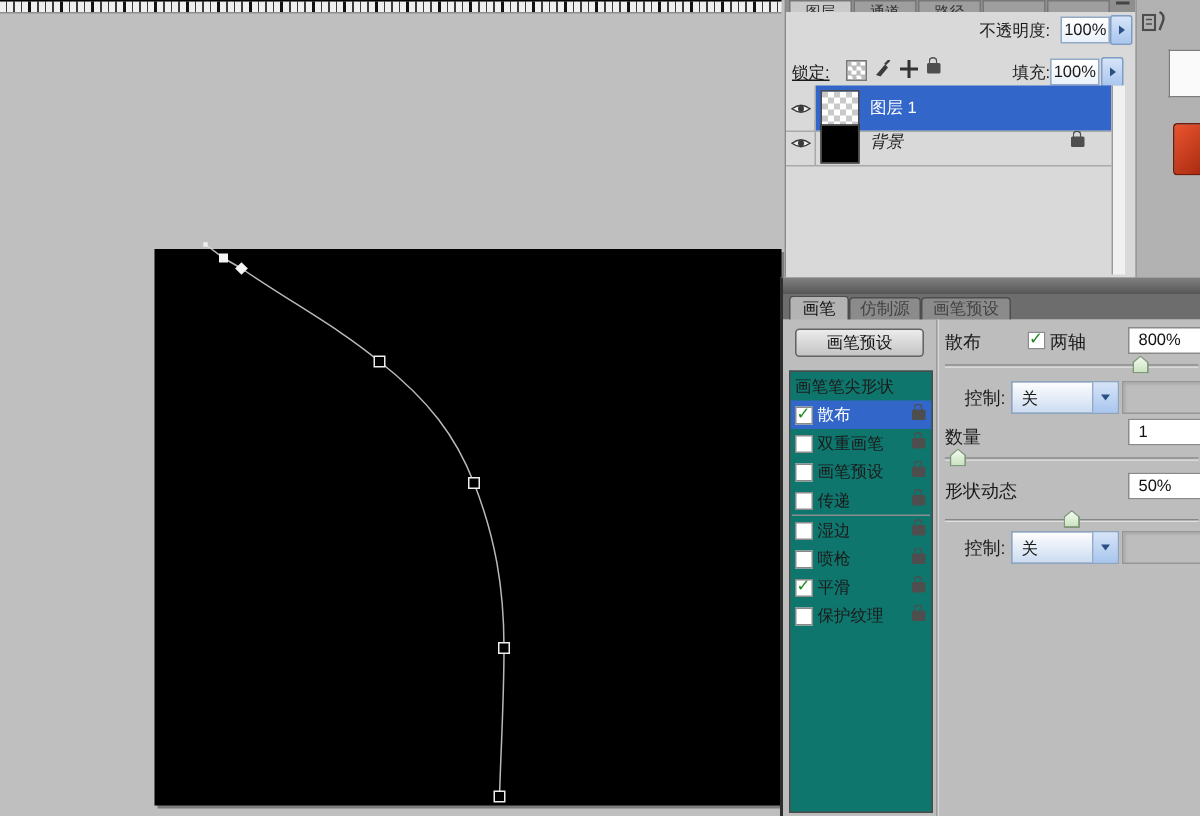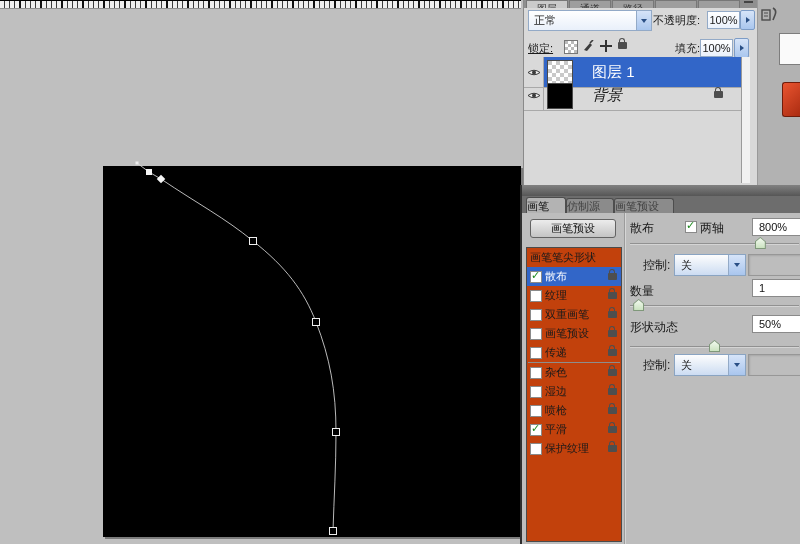--- a/index.html
+++ b/index.html
@@ -47,43 +47,43 @@
   .plus-icon:after{content:"";position:absolute;left:0;top:5px;width:12px;height:2px;background:#333;}
 
   .layer-row{position:absolute;left:0;width:226px;height:30px;border-bottom:1px solid #a9a9a9;}
   .eye-cell{position:absolute;left:0;top:0;width:19px;height:30px;border-right:1px solid #a9a9a9;
             display:flex;align-items:center;justify-content:center;}
   .sel-bg{position:absolute;left:20px;top:0;width:197px;height:30px;}
   .layer-row.selected .sel-bg{background:#3266c8;}
   .thumb{position:absolute;left:23px;top:3px;width:24px;height:24px;border:1px solid #4a4a4a;}
   .thumb.checker{background:repeating-conic-gradient(#fff 0 25%,#c9c9c9 0 50%);background-size:8px 8px;}
   .thumb.black{background:#000;}
-  .layer-name{position:absolute;left:56px;top:0;height:30px;line-height:30px;font-size:15px;margin-left:12px;}
+  .layer-name{position:absolute;left:56px;top:0;height:30px;line-height:30px;font-size:11px;}
   .layer-row.selected .layer-name{color:#fff;}
   .italic{font-style:italic;}
   .lp-scroll{position:absolute;left:217px;top:57px;width:8px;height:126px;background:#f1f1f1;border-left:1px solid #9a9a9a;}
 
   
   #dock{left:757px;top:0;width:43px;height:185px;background:#b2b2b2;border-left:1px solid #9a9a9a;}
   #dock-white{position:absolute;left:21px;top:33px;width:22px;height:30px;background:#fafafa;border:1px solid #7d7d7d;border-right:none;}
   #dock-red{position:absolute;left:24px;top:82px;width:19px;height:33px;border-radius:3px 0 0 3px;
             background:linear-gradient(135deg,#ea5530,#a82a10);border:1px solid #701c0a;border-right:none;}
 
   
   #brush-panel{left:520px;top:185px;width:280px;height:359px;background:#bdbdbd;border-left:2px solid #2e2e2e;}
   .bp-header{position:absolute;left:0;top:0;width:278px;height:11px;background:linear-gradient(#818181,#565656);border-bottom:1px solid #3c3c3c;}
   .bp-tabs{position:absolute;left:0;top:11px;width:278px;height:17px;background:#6d6d6d;}
-  .bp-tab{position:absolute;top:2px;height:15px;line-height:15px;font-size:11px;
+  .bp-tab{position:absolute;top:2px;height:15px;line-height:15px;text-align:center;font-size:11px;
           border:1px solid #4d4d4d;border-bottom:none;border-radius:3px 3px 0 0;background:#8b8b8b;color:#424242;}
   .bp-tab.active{background:#b3b3b3;color:#111;top:1px;height:16px;line-height:16px;}
   .bp-body{position:absolute;left:0;top:28px;width:278px;height:331px;background:#bdbdbd;}
 
   #preset-btn{position:absolute;left:8px;top:6px;width:86px;height:19px;border:1px solid #636363;border-radius:3px;
               background:linear-gradient(#ececec,#c4c4c4);font-size:11px;font-family:inherit;color:#111;padding:0;}
-  #brush-list{position:absolute;left:4px;top:34px;width:94px;height:293px;background:#c2410c;border:1px solid #4a4a4a;overflow:hidden;}
+  #brush-list{position:absolute;left:4px;top:34px;width:94px;height:293px;background:#0f766e;border:1px solid #4a4a4a;overflow:hidden;}
   .bl-row{position:relative;height:19px;display:flex;align-items:center;font-size:11px;}
   .bl-row.header{justify-content:flex-end;padding-right:4px;}
   .bl-row.selected{background:#3266c8;color:#fff;}
   .bl-row .cb{margin-left:3px;}
   .bl-row .bl-label{margin-left:3px;flex:1;white-space:nowrap;overflow:hidden;}
   .bl-row .lock{margin-right:4px;}
   .bl-divider{height:1px;background:#8d8d8d;margin:0 1px;}
   .cb{display:inline-block;width:10px;height:10px;background:#fff;border:1px solid #8a8a8a;position:relative;}
   .cb.checked:before{content:"\2713";position:absolute;left:0;top:-3px;font-size:11px;font-weight:bold;color:#1d8a1d;}
   .sep-v{position:absolute;left:102px;top:0;width:1px;height:331px;background:#9b9b9b;box-shadow:1px 0 0 #d6d6d6;}
@@ -128,26 +128,20 @@
   <div id="layers-panel" class="abs">
     <div class="lp-tabs" id="lp-tabs">
       <span class="lp-menu"></span>
     <span class="lp-tab active" style="left: 2px; width: 40px;">图层</span>
         <span class="lp-tab" style="left: 45px; width: 40px;">通道</span>
         <span class="lp-tab" style="left: 88px; width: 40px;">路径</span>
         <span class="lp-tab" style="left: 131px; width: 40px;"></span>
         <span class="lp-tab" style="left: 174px; width: 40px;"></span>
       </div>
 
-    <div class="combo" style="left:4px;top:10px;width:122px;height:19px;">
-      <span class="txt">正常</span>
-      <span class="combo-btn">
-          <i class="tri-down"></i>
-        </span>
-    </div>
     <span class="lbl" style="left:129px;top:13px;">不透明度:</span>
     <span class="valbox" style="left:183px;top:11px;width:31px;">100%</span>
     <span class="val-btn" style="left:216px;top:10px;">
         <i class="tri-right"></i>
       </span>
 
     <span class="lbl" style="left:4px;top:41px;text-decoration:underline;">锁定:</span>
     <span class="mini-icon checker-sm" style="left:40px;"></span>
     <svg class="mini-icon" style="left:58px;" width="12" height="12">
       <path d="M2 10 L8 3 L10 5 L5 11 Z" fill="#3c3c3c"></path>
@@ -214,44 +208,34 @@
           <div class="bl-row header">
             <span class="bl-label">画笔笔尖形状</span>
           </div>
           <div class="bl-row selected">
             <span class="cb checked"></span>
             <span class="bl-label">散布</span>
             <span class="lock"></span>
           </div>
           <div class="bl-row">
             <span class="cb"></span>
-            <span class="bl-label">纹理</span>
-            <span class="lock"></span>
-          </div>
-          <div class="bl-row">
-            <span class="cb"></span>
             <span class="bl-label">双重画笔</span>
             <span class="lock"></span>
           </div>
           <div class="bl-row">
             <span class="cb"></span>
             <span class="bl-label">画笔预设</span>
             <span class="lock"></span>
           </div>
           <div class="bl-row">
             <span class="cb"></span>
             <span class="bl-label">传递</span>
             <span class="lock"></span>
           </div>
           <div class="bl-divider"></div>
-          <div class="bl-row">
-            <span class="cb"></span>
-            <span class="bl-label">杂色</span>
-            <span class="lock"></span>
-          </div>
           <div class="bl-row">
             <span class="cb"></span>
             <span class="bl-label">湿边</span>
             <span class="lock"></span>
           </div>
           <div class="bl-row">
             <span class="cb"></span>
             <span class="bl-label">喷枪</span>
             <span class="lock"></span>
           </div>

